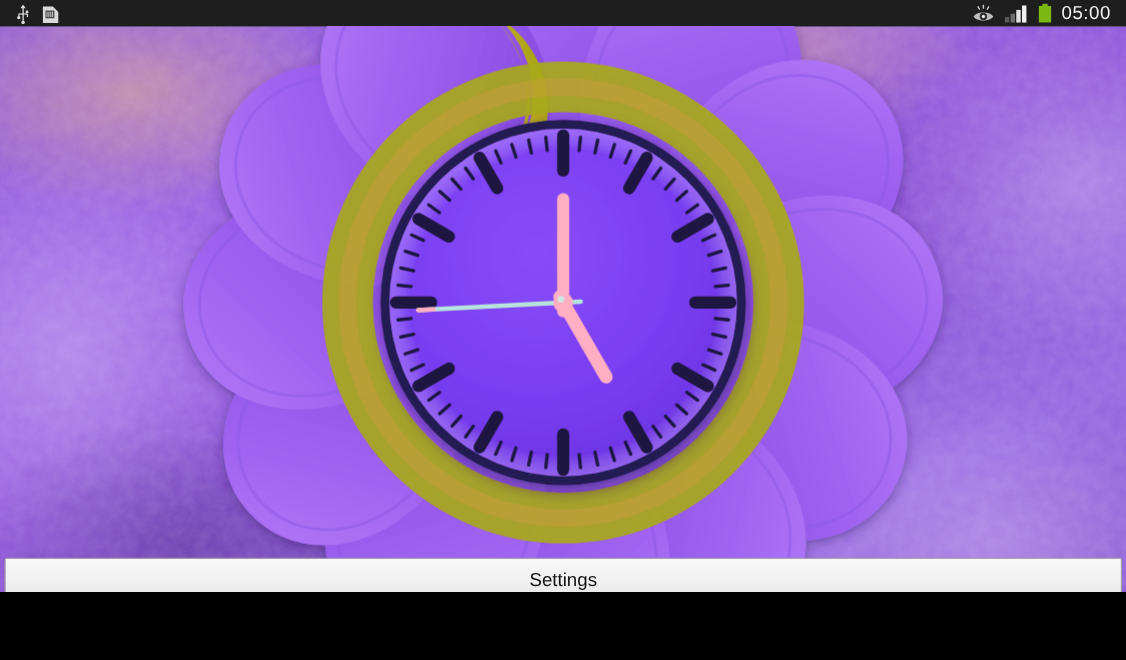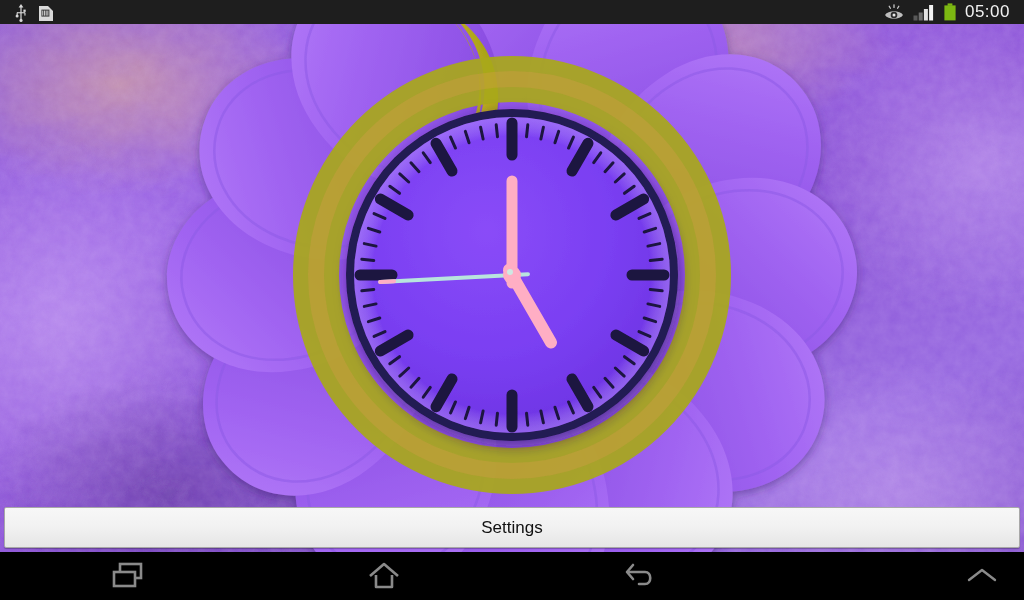--- a/index.html
+++ b/index.html
@@ -1,21 +1,21 @@
 <!DOCTYPE html>
 <html><head>
 <meta charset="utf-8">
 <style>
   * { margin:0; padding:0; box-sizing:border-box; }
   html,body { width:1024px; height:600px; overflow:hidden; background:#000; }
   body { font-family:"Liberation Sans", sans-serif; }
 
   #screen {
     position:relative;
-    width:1024px; height:600px;
+    width:1024px; height:538px;
     background:#a3a3a3;
     overflow:hidden;
   }
 
   
   #status-bar {
     position:absolute; left:0; top:0; width:1024px; height:24px;
     background:#1e1e1e;
     display:flex; align-items:center;
     z-index:60;

